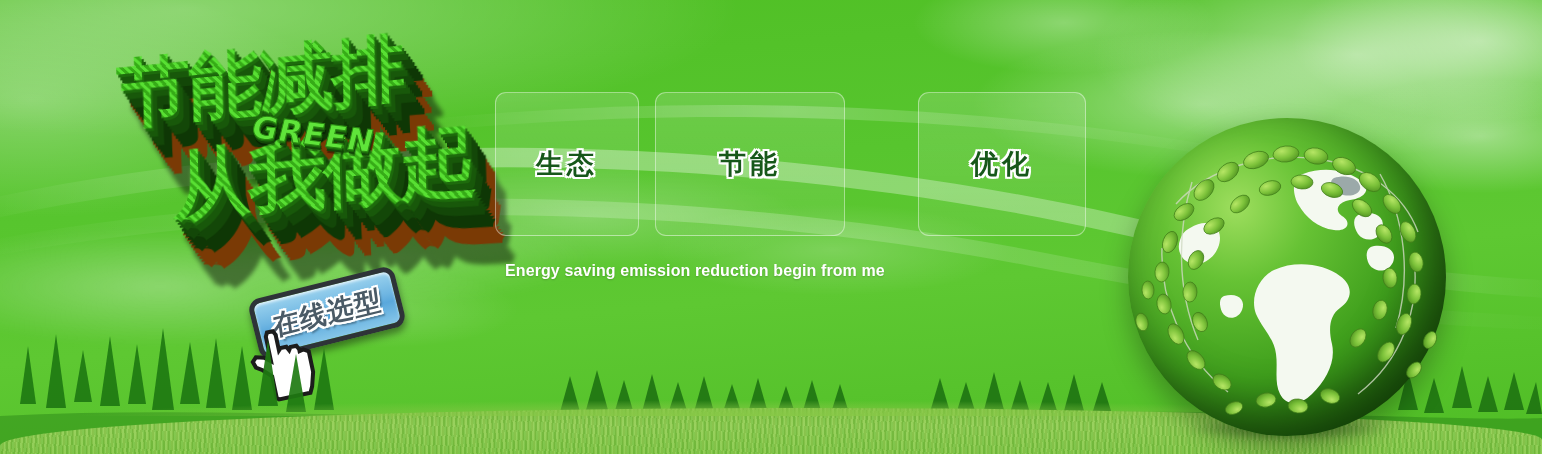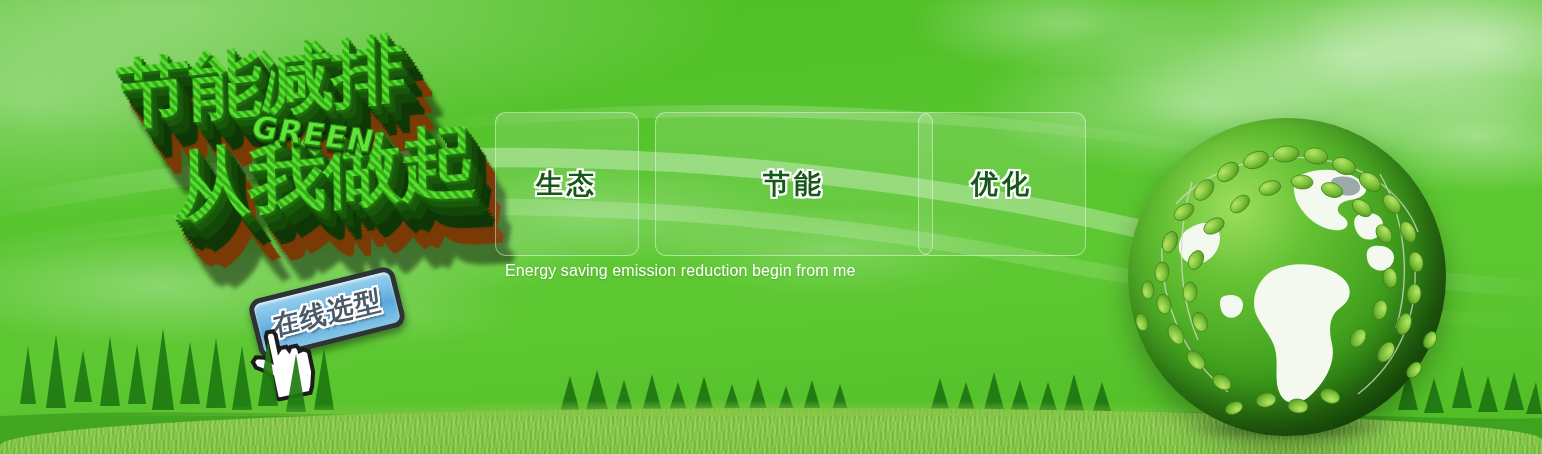--- a/index.html
+++ b/index.html
@@ -142,21 +142,21 @@
   .leafring { position: absolute; inset: -10px; pointer-events: none; }
   .globe-shadow {
     position: absolute; left: 18px; bottom: -10px; width: 282px; height: 34px;
     background: radial-gradient(ellipse 50% 50% at 50% 50%, rgba(20,60,10,.55), rgba(20,60,10,0) 72%);
     filter: blur(3px);
   }
 
   
   .cards { position: absolute; left: 0; top: 0; width: 100%; height: 100%; }
   .card {
-    position: absolute; top: 112px; height: 144px;
+    position: absolute; top: 92px; height: 144px;
     border: 1px solid rgba(255,255,255,.42);
     border-radius: 11px;
     background: linear-gradient(180deg, rgba(255,255,255,.14), rgba(255,255,255,.05));
     display: flex; flex-direction: column;
     align-items: center; justify-content: center;
     gap: 12px;
   }
   .card-cn {
     font-family: "DejaVu Sans", "Liberation Sans", sans-serif;
     font-size: 27px; font-weight: bold; color: #17581a; letter-spacing: 4px;
@@ -166,29 +166,30 @@
   }
   .card-en {
     font-family: "Liberation Sans", sans-serif;
     font-size: 32px; font-weight: normal; color: #1a5e1c;
     text-shadow:
       -2px -2px 0 #fff, 2px -2px 0 #fff, -2px 2px 0 #fff, 2px 2px 0 #fff,
       0 -2.5px 0 #fff, 0 2.5px 0 #fff, -2.5px 0 0 #fff, 2.5px 0 0 #fff,
       -1px -2px 0 #fff, 1px 2px 0 #fff;
   }
   .card-1 { left: 495px; width: 144px; }
-  .card-2 { left: 655px; width: 278px; }
+  .card-2 { left: 655px; width: 190px; }
   .card-3 { left: 918px; width: 168px; }
 
   
   .tagline {
     position: absolute; left: 505px; top: 262px;
     font-family: "Liberation Sans", sans-serif;
     font-size: 16px; color: #ffffff; letter-spacing: .1px;
     text-shadow: 0 1px 2px rgba(0,0,0,.18);
+    font-weight: bold;
   }
 </style>
 </head>
 <body>
 
 <div class="banner">
 
   <div class="sky"></div>
   <div class="cloudbank"></div>
 

